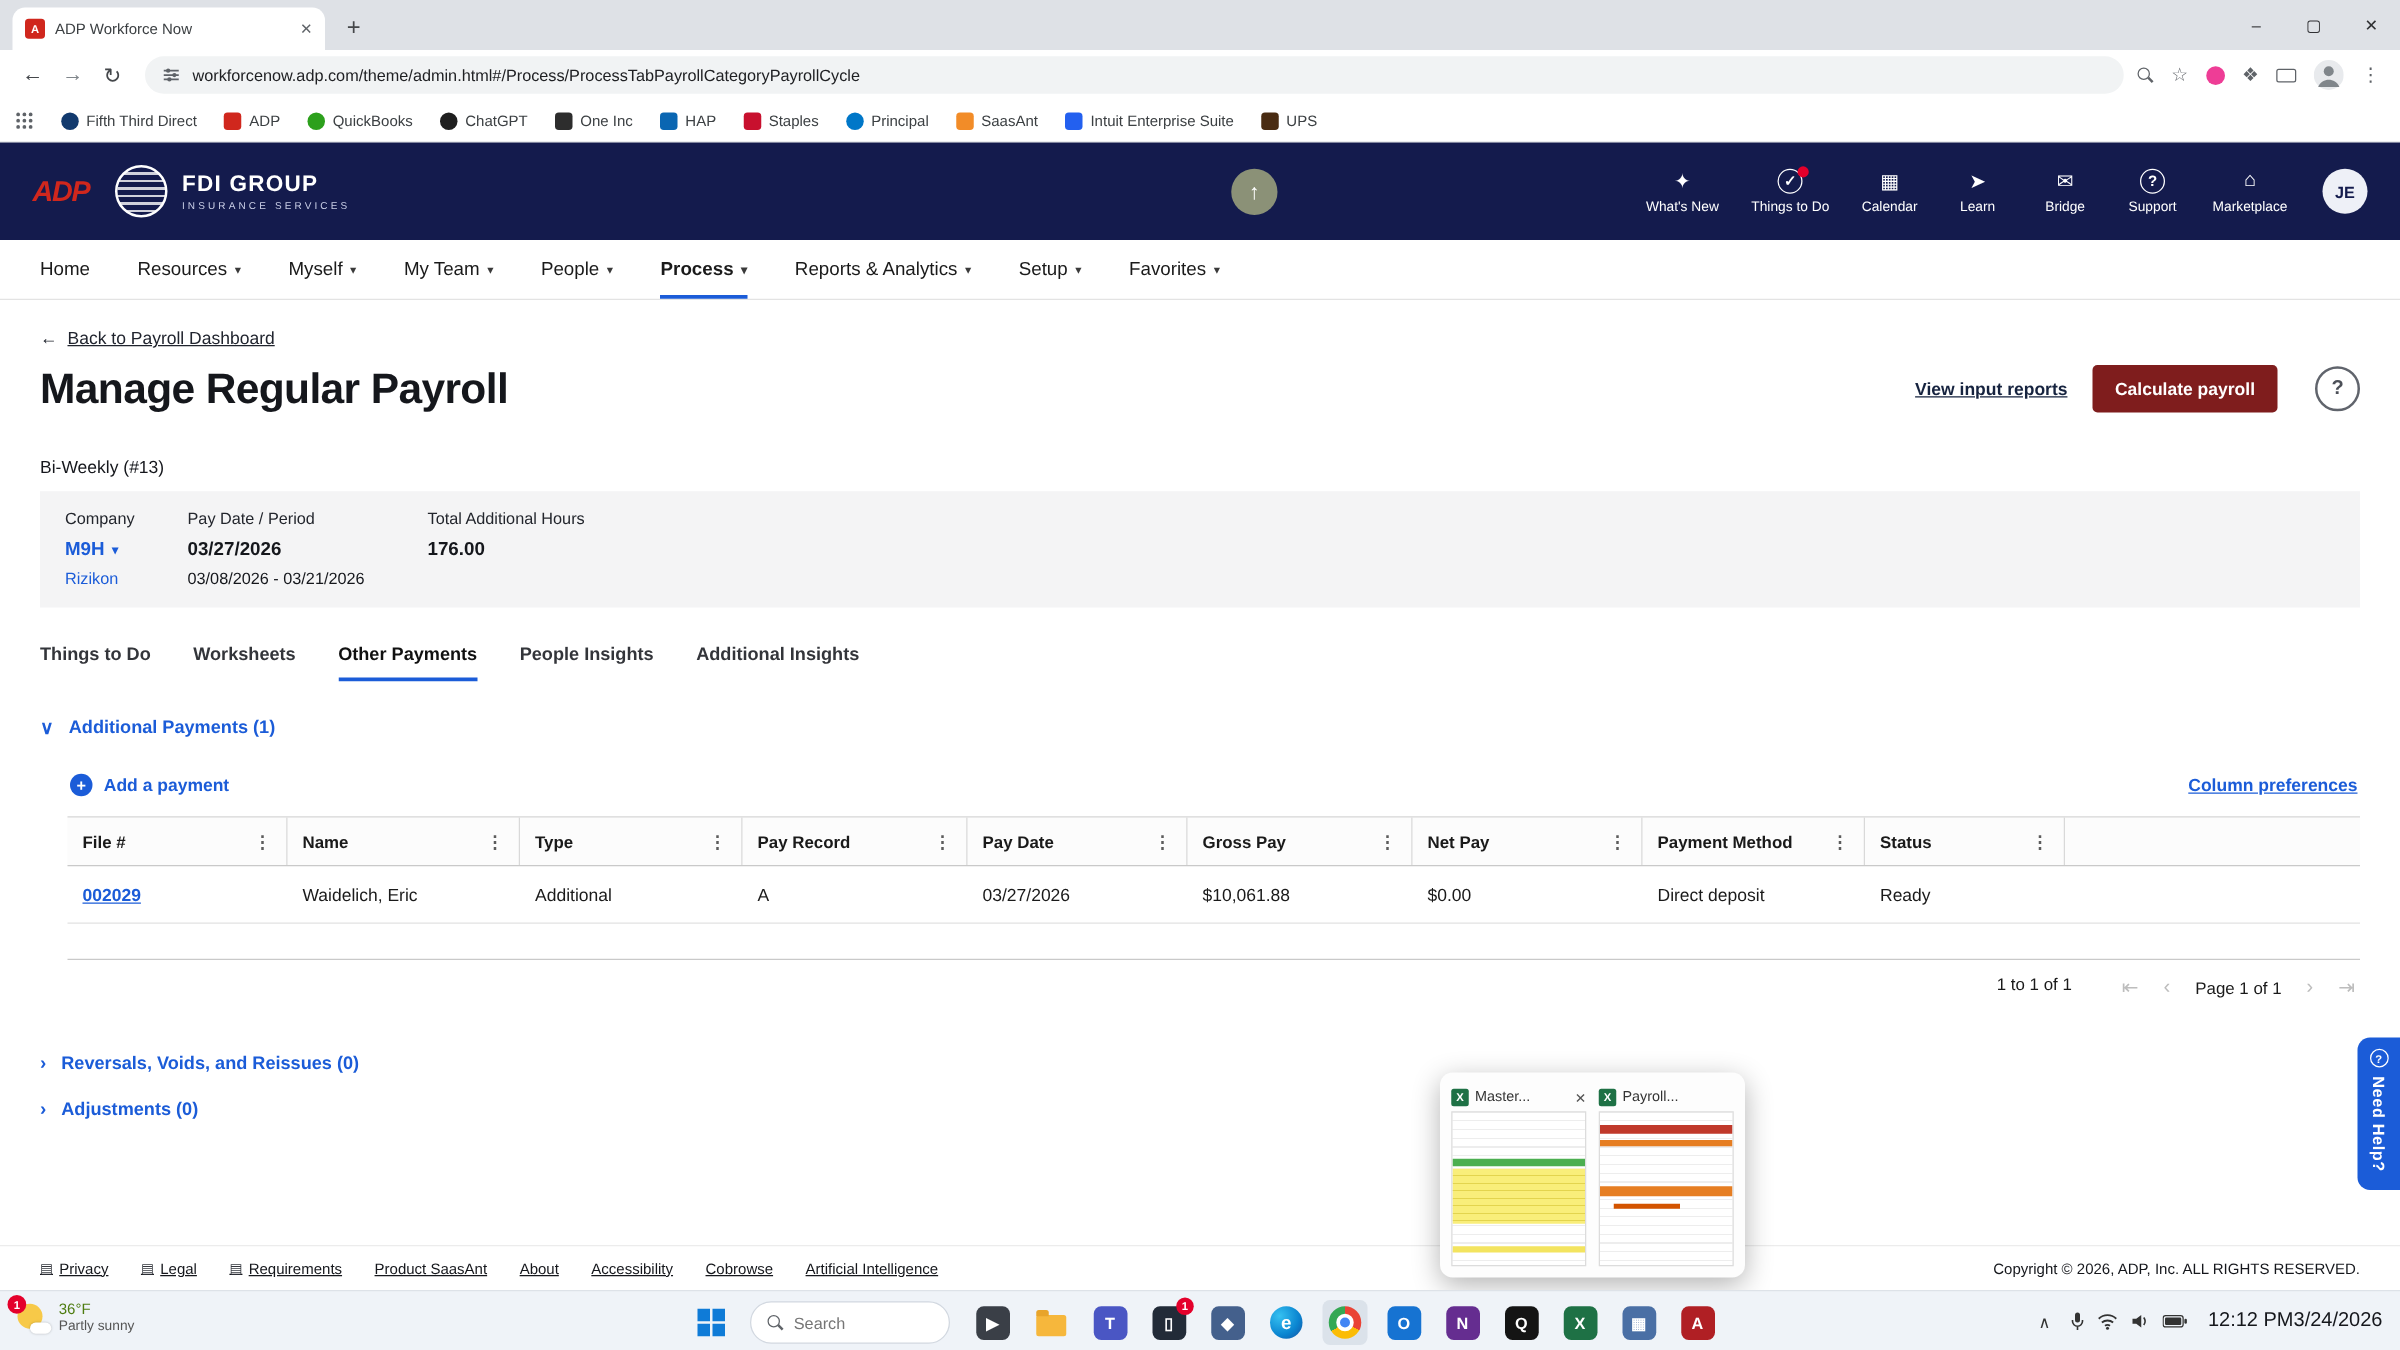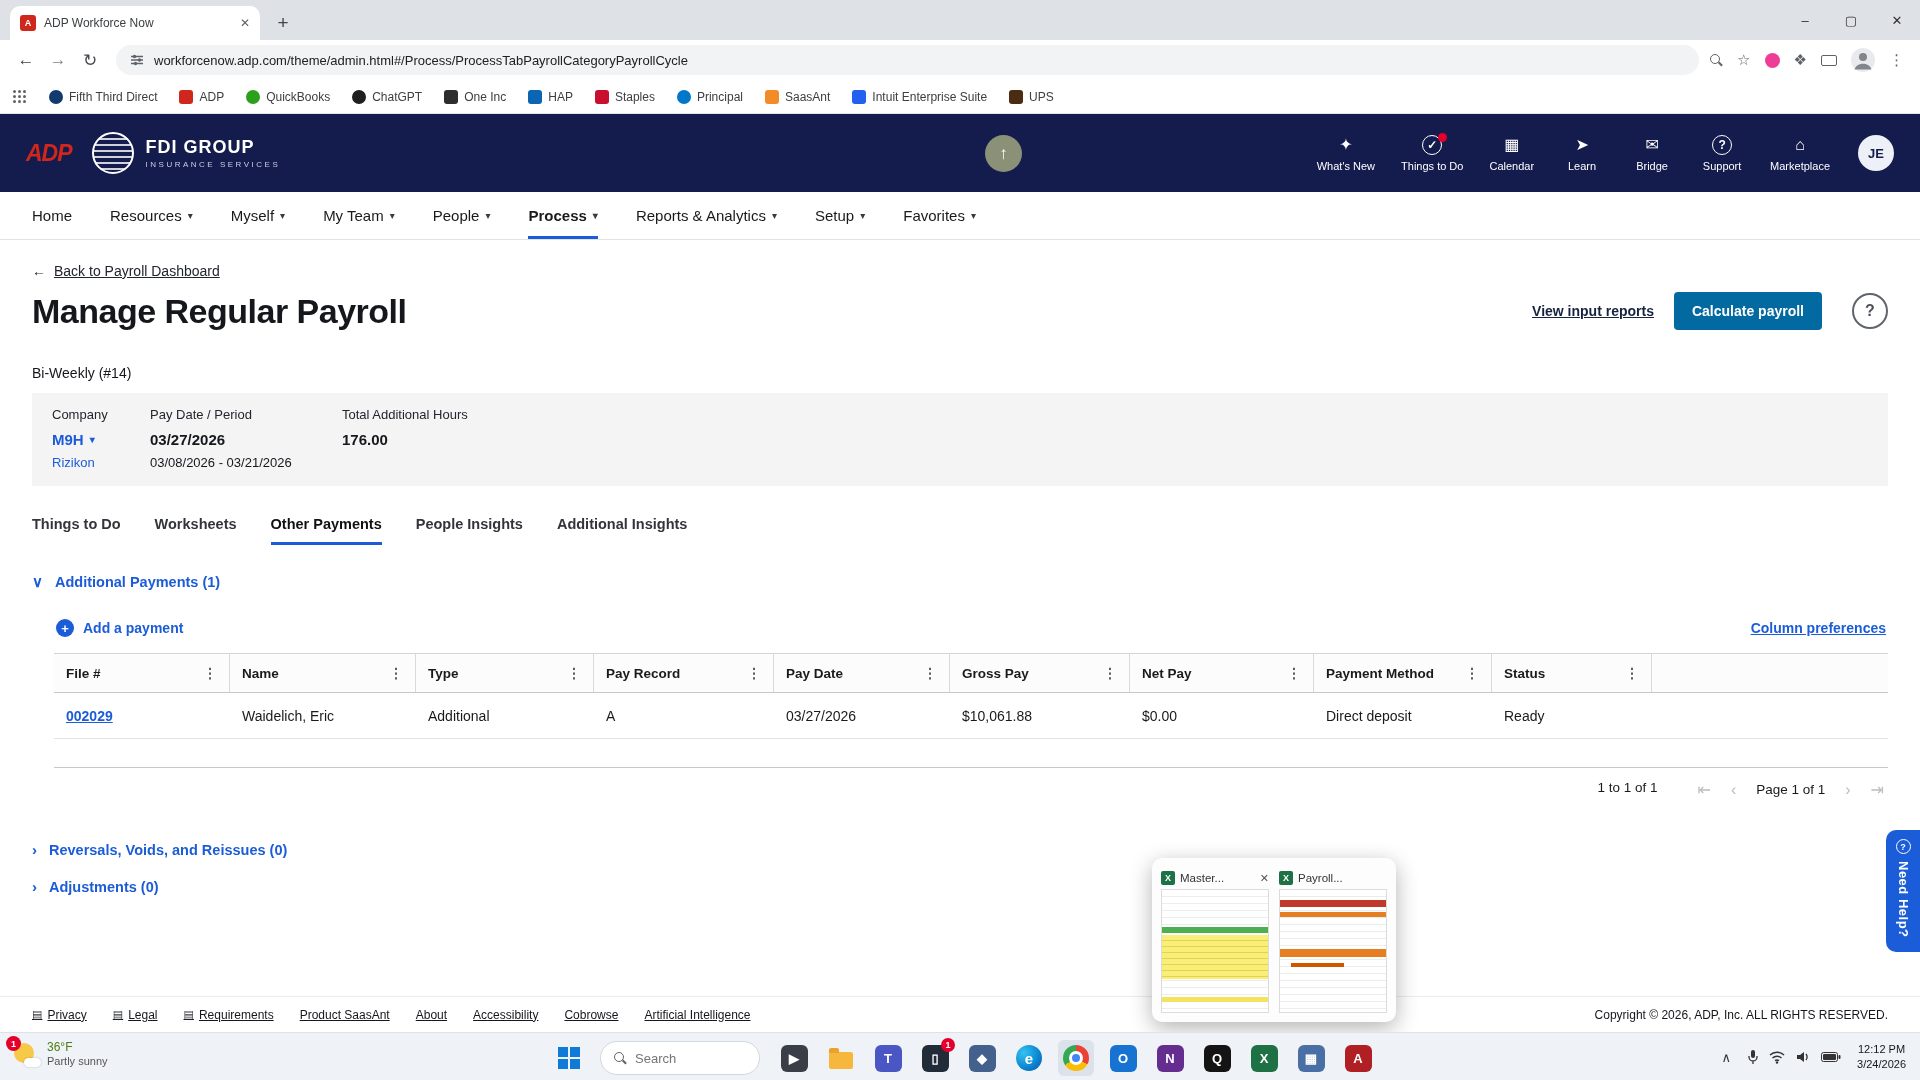--- a/index.html
+++ b/index.html
@@ -55,21 +55,21 @@
 .nav-item.active{font-weight:bold;border-bottom-color:#1b5cd8}
 
 
 .content{padding:22px 32px 0;position:relative}
 .back-link{display:inline-flex;align-items:center;gap:8px;font-size:14px;color:#20242e}
 .back-link .txt{text-decoration:underline}
 .title-row{display:flex;align-items:flex-start;margin-top:12px}
 .page-title{font-size:34px;font-weight:bold;color:#15171c;letter-spacing:-.5px}
 .title-actions{margin-left:auto;display:flex;align-items:center;gap:20px}
 .link-strong{font-size:14px;font-weight:bold;color:#16233f;text-decoration:underline}
-.btn-primary{background:#0369a1;color:#fff;font-size:14px;font-weight:bold;height:38px;padding:0 18px;border:none;border-radius:4px;font-family:"Liberation Sans",sans-serif}
+.btn-primary{background:#7f1d1d;color:#fff;font-size:14px;font-weight:bold;height:38px;padding:0 18px;border:none;border-radius:4px;font-family:"Liberation Sans",sans-serif}
 .help-circle{width:36px;height:36px;border-radius:50%;border:2px solid #60646c;color:#4c5058;display:flex;align-items:center;justify-content:center;font-weight:bold;font-size:16px;margin-left:10px}
 .cycle{margin-top:34px;font-size:14px;color:#15171c}
 .summary{margin-top:12px;background:#f4f4f5;padding:14px 20px 16px;display:flex}
 .sum-col{display:flex;flex-direction:column}
 .sc0{width:98px}.sc1{width:192px}.sc2{width:188px}
 .sum-label{font-size:13px;color:#23262d}
 .sum-main{margin-top:9px;font-size:15px;font-weight:bold;color:#15171c;display:flex;align-items:center;gap:6px}
 .sum-main.blue{color:#1b5cd8}
 .sum-main .caret{font-size:10px}
 .sum-sub{margin-top:7px;font-size:13px;color:#15171c}
@@ -136,21 +136,21 @@
 .tb-wrap.active{background:#dbe2ea}
 .tb-ic{width:27px;height:27px;border-radius:6px;display:flex;align-items:center;justify-content:center;color:#fff;font-size:13px;font-weight:bold}
 .app-badge{position:absolute;top:-2px;right:-2px;width:14px;height:14px;border-radius:50%;background:#e4002b;color:#fff;font-size:9px;font-weight:bold;display:flex;align-items:center;justify-content:center;z-index:2}
 .folder-ic{width:24px;height:17px;background:#f6b73c;border-radius:2px;position:relative;margin-top:4px}
 .folder-ic::before{content:"";position:absolute;top:-4px;left:0;width:10px;height:5px;background:#e8a42a;border-radius:2px 2px 0 0}
 .edge-ic{width:26px;height:26px;border-radius:50%;background:radial-gradient(circle at 30% 30%,#35c1f1,#0a84d0 60%,#174f9e);color:#fff;font-weight:bold;font-size:15px;display:flex;align-items:center;justify-content:center}
 .chrome-ic{width:26px;height:26px;border-radius:50%;background:conic-gradient(#ea4335 0 33%,#fbbc05 0 66%,#34a853 0 100%);position:relative}
 .chrome-ic::after{content:"";position:absolute;inset:6px;border-radius:50%;background:#4285f4;border:3px solid #fff}
 .tray{position:absolute;right:14px;top:0;height:48px;display:flex;align-items:center;gap:16px}
 .tray .g{color:#333;font-size:13px}
-.clock{display:flex;flex-direction:column;align-items:center;font-size:11px;color:#15171c;line-height:1.35}
+.clock{display:flex;flex-direction:row;align-items:flex-start;font-size:16px;color:#15171c;line-height:1.35}
 .tray-icons{display:flex;align-items:center;gap:10px}
 </style>
 </head>
 <body>
 
 <div class="screen">
 
   <div class="tabstrip">
     <div class="tab">
       <span class="favicon">A</span>
@@ -345,21 +345,21 @@
 
     <div class="title-row">
       <div class="page-title">Manage Regular Payroll</div>
       <div class="title-actions">
         <span class="link-strong">View input reports</span>
         <button class="btn-primary">Calculate payroll</button>
         <div class="help-circle">?</div>
       </div>
     </div>
 
-    <div class="cycle">Bi-Weekly (#14)</div>
+    <div class="cycle">Bi-Weekly (#13)</div>
 
     <div class="summary">
       <div class="sum-col sc0">
         <span class="sum-label">Company</span>
         <span class="sum-main blue">
             <span>M9H</span>
             <span class="caret">▾</span>
           </span>
         <span class="sum-sub blue">Rizikon</span>
       </div>

